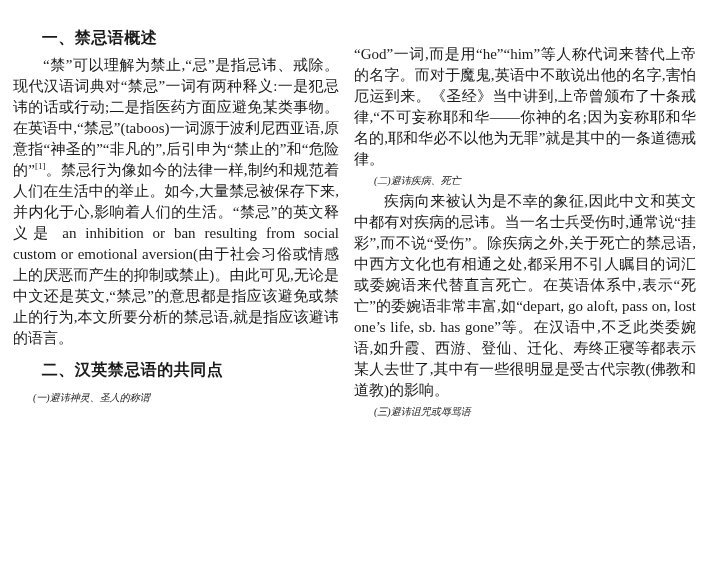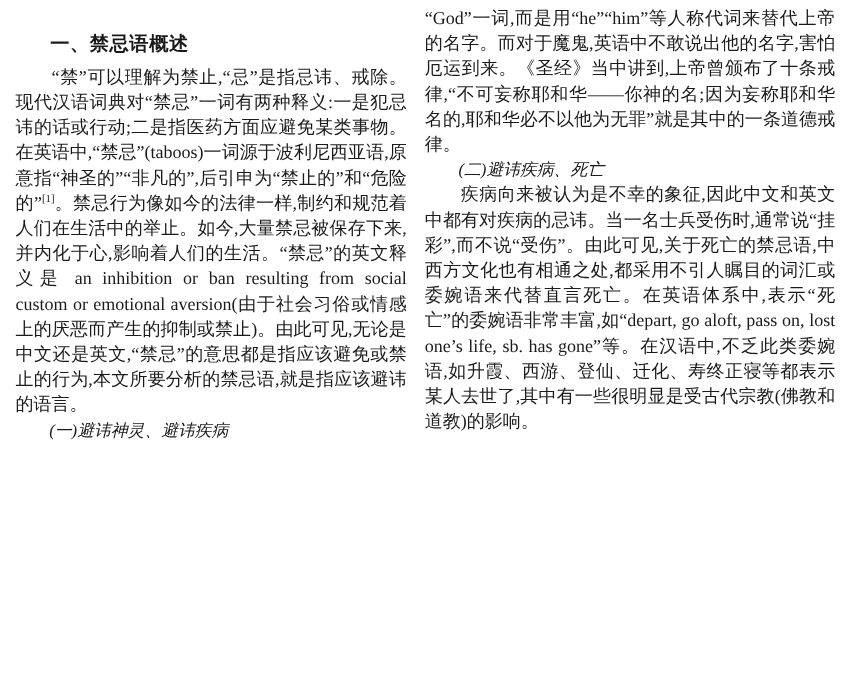--- a/index.html
+++ b/index.html
@@ -24,55 +24,57 @@
     background: #ffffff;
   }
   .col {
     flex: 0 0 auto;
     font-size: 15px;
     line-height: 21px;
     text-align: justify;
     text-justify: inter-ideograph;
   }
   .col-left  { width: 326px; }
-  .col-right { width: 342px; }
+  .col-right { width: 342px; margin-top: 38px; }
   .para {
     margin: 0;
     text-indent: 2em;
   }
   .para.noindent { text-indent: 0; }
   .sec-heading {
     font-family: "Liberation Sans", "DejaVu Sans", sans-serif;
     font-size: 16px;
     font-weight: bold;
     margin: 10px 0 7px 0;
     padding-left: 1.8em;
     letter-spacing: 0.5px;
   }
   .col .sec-heading:first-child { margin-top: 21px; }
   .sub-heading {
-    font-size: 14px;
+    font-size: 10px;
     font-weight: normal;
     font-style: italic;
     margin: 0;
     padding-left: 2em;
   }
   sup.ref {
     font-size: 9px;
     line-height: 0;
     vertical-align: super;
   }
 </style>
 </head>
 <body>
 
 <div class="page">
   <div class="col col-left">
       <h2 class="sec-heading">一、禁忌语概述</h2>
       <p class="para">“禁”可以理解为禁止,“忌”是指忌讳、戒除。现代汉语词典对“禁忌”一词有两种释义:一是犯忌讳的话或行动;二是指医药方面应避免某类事物。在英语中,“禁忌”(taboos)一词源于波利尼西亚语,原意指“神圣的”“非凡的”,后引申为“禁止的”和“危险的”<sup class="ref">[1]</sup>。禁忌行为像如今的法律一样,制约和规范着人们在生活中的举止。如今,大量禁忌被保存下来,并内化于心,影响着人们的生活。“禁忌”的英文释义是 an inhibition or ban resulting from social custom or emotional aversion(由于社会习俗或情感上的厌恶而产生的抑制或禁止)。由此可见,无论是中文还是英文,“禁忌”的意思都是指应该避免或禁止的行为,本文所要分析的禁忌语,就是指应该避讳的语言。</p>
-      <h3 class="sub-heading">(一)避讳神灵、避讳疾病</h3>
+      <h2 class="sec-heading">二、汉英禁忌语的共同点</h2>
+      <h3 class="sub-heading">(一)避讳神灵、圣人的称谓</h3>
     </div>
   <div class="col col-right">
       <p class="para noindent">“God”一词,而是用“he”“him”等人称代词来替代上帝的名字。而对于魔鬼,英语中不敢说出他的名字,害怕厄运到来。《圣经》当中讲到,上帝曾颁布了十条戒律,“不可妄称耶和华——你神的名;因为妄称耶和华名的,耶和华必不以他为无罪”就是其中的一条道德戒律。</p>
       <h3 class="sub-heading">(二)避讳疾病、死亡</h3>
-      <p class="para">疾病向来被认为是不幸的象征,因此中文和英文中都有对疾病的忌讳。当一名士兵受伤时,通常说“挂彩”,而不说“受伤”。由此可见,关于死亡的禁忌语,中西方文化也有相通之处,都采用不引人瞩目的词汇或委婉语来代替直言死亡。在英语体系中,表示“死亡”的委婉语非常丰富,如“depart, go aloft, pass on, lost one’s life, sb. has gone”等。在汉语中,不乏此类委婉语,如升霞、西游、登仙、迁化、寿终正寝等都表示某人去世了,其中有一些很明显是受古代宗教(佛教和道教)的影响。</p>
+      <p class="para">疾病向来被认为是不幸的象征,因此中文和英文中都有对疾病的忌讳。当一名士兵受伤时,通常说“挂彩”,而不说“受伤”。除疾病之外,关于死亡的禁忌语,中西方文化也有相通之处,都采用不引人瞩目的词汇或委婉语来代替直言死亡。在英语体系中,表示“死亡”的委婉语非常丰富,如“depart, go aloft, pass on, lost one’s life, sb. has gone”等。在汉语中,不乏此类委婉语,如升霞、西游、登仙、迁化、寿终正寝等都表示某人去世了,其中有一些很明显是受古代宗教(佛教和道教)的影响。</p>
+      <h3 class="sub-heading">(三)避讳诅咒或辱骂语</h3>
     </div>
 </div>
 
 </body></html>

